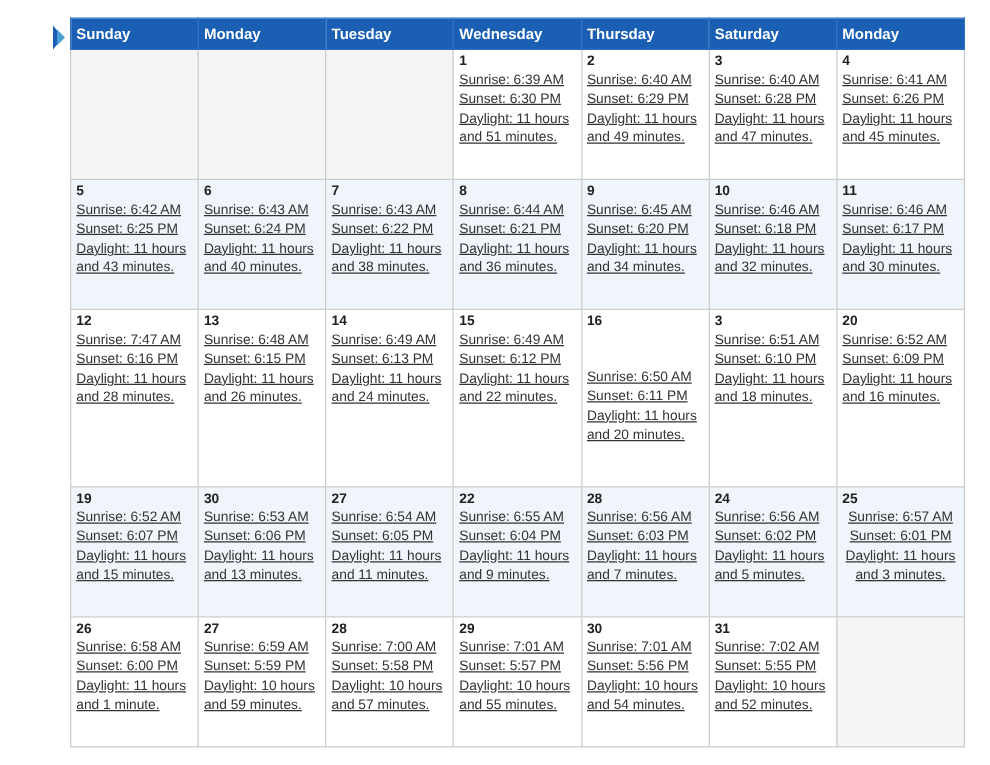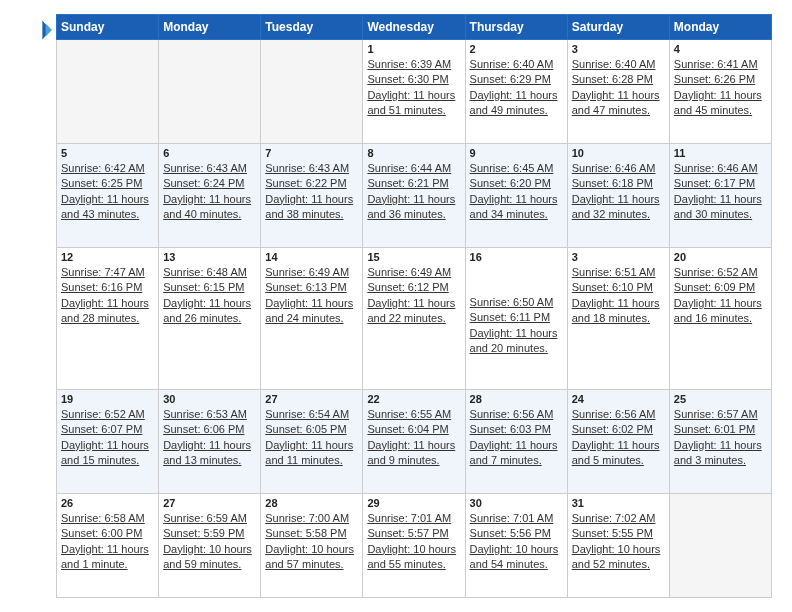--- a/index.html
+++ b/index.html
@@ -317,21 +317,21 @@
           </td>
           <td>
             <span class="day-number">24</span>
             <div class="day-info" style="white-space: pre-line;">Sunrise: 6:56 AM
 Sunset: 6:02 PM
 Daylight: 11 hours
 and 5 minutes.</div>
           </td>
           <td>
             <span class="day-number">25</span>
-            <div class="day-info" style="white-space: pre-line;">Sunrise: 6:57 AM
+            <div class="day-info" style="white-space: pre-line; text-align: center;">Sunrise: 6:57 AM
 Sunset: 6:01 PM
 Daylight: 11 hours
 and 3 minutes.</div>
           </td>
         </tr>
         <tr>
           <td>
             <span class="day-number">26</span>
             <div class="day-info" style="white-space: pre-line;">Sunrise: 6:58 AM
 Sunset: 6:00 PM

